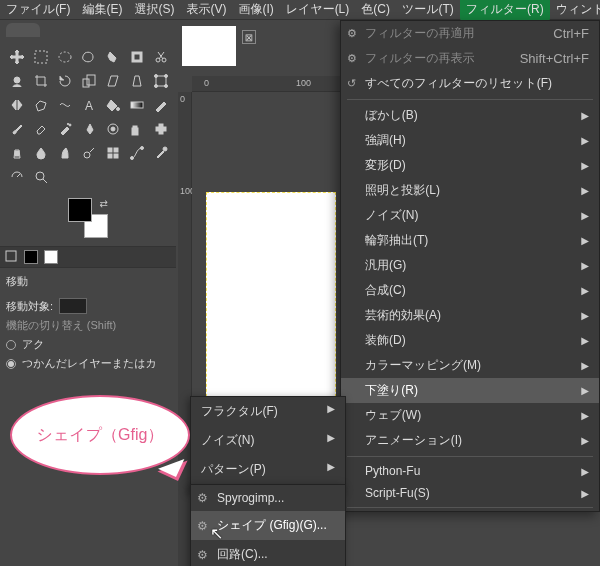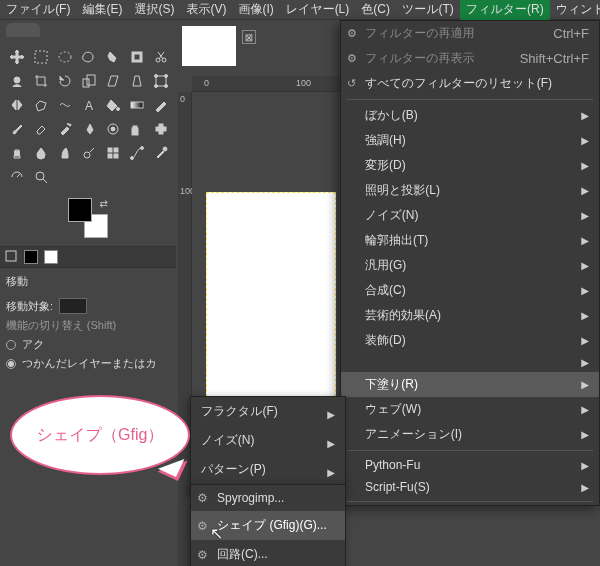--- a/index.html
+++ b/index.html
@@ -38,21 +38,21 @@
     .canvas { position: absolute; top: 100px; left: 14px; width: 130px; height: 220px; background: #fff; border: 1px dashed #f5e050; }
     .dropdown { position: absolute; top: 20px; left: 340px; width: 260px; background: #3a3a3a; border: 1px solid #222; box-shadow: -4px 4px 10px rgba(0,0,0,0.4); }
     .dropdown-sep { height: 1px; background: #555; margin: 3px 6px; }
     .dd-item { display: flex; align-items: center; padding: 4px 10px 4px 24px; position: relative; white-space: nowrap; }
     .dd-item.disabled { color: #888; }
     .dd-item.highlight { background: #5a5a5a; color: #fff; }
     .dd-item .shortcut { margin-left: auto; color: #aaa; font-size: 13px; padding-left: 44px; }
     .dd-item .chev { margin-left: auto; color: #ccc; font-size: 10px; }
     .dd-item .picon { position: absolute; left: 6px; color: #aaa; font-size: 11px; }
     .submenu { position: absolute; top: 396px; left: 190px; width: 156px; background: #3a3a3a; border: 1px solid #222; box-shadow: -2px 2px 8px rgba(0,0,0,0.4); }
-    .sm-item { display: flex; align-items: flex-end; padding: 6px 10px; position: relative; }
+    .sm-item { display: flex; align-items: flex-start; padding: 6px 10px; position: relative; }
     .sm-item .chev { margin-left: auto; color: #ccc; font-size: 10px; }
     .subsubmenu { position: absolute; top: 484px; left: 190px; width: 156px; background: #3a3a3a; border: 1px solid #222; box-shadow: -2px 2px 8px rgba(0,0,0,0.4); }
     .ssm-item { display: flex; align-items: center; padding: 6px 8px 6px 26px; position: relative; }
     .ssm-item.highlight { background: #555; color: #fff; }
     .ssm-item .picon { position: absolute; left: 6px; color: #aaa; }
     .callout { position: absolute; top: 395px; left: 10px; width: 180px; height: 80px; background: #fff; border: 2px solid #e6608f; border-radius: 50%; display: flex; align-items: center; justify-content: center; color: #e6608f; font-size: 16px; z-index: 5; }
     .callout::after { content: ""; position: absolute; right: -2px; bottom: -18px; width: 0; height: 0; border: 14px solid transparent; border-top-color: #fff; transform: rotate(-20deg); }
     .callout::before { content: ""; position: absolute; right: -6px; bottom: -24px; width: 0; height: 0; border: 16px solid transparent; border-top-color: #e6608f; transform: rotate(-20deg); z-index: -1; }
     .cursor { position: absolute; top: 524px; left: 210px; font-size: 16px; color: #fff; z-index: 20; pointer-events: none; text-shadow: 0 0 2px #000; }
   </style>
@@ -394,20 +394,21 @@
     </div>
   <div class="dd-item">
       <span>芸術的効果(A)</span>
       <span class="chev">▶</span>
     </div>
   <div class="dd-item">
       <span>装飾(D)</span>
       <span class="chev">▶</span>
     </div>
   <div class="dd-item">
+      <span>カラーマッピング(M)</span>
       <span class="chev">▶</span>
     </div>
   <div class="dd-item highlight">
       <span>下塗り(R)</span>
       <span class="chev">▶</span>
     </div>
   <div class="dd-item">
       <span>ウェブ(W)</span>
       <span class="chev">▶</span>
     </div>

